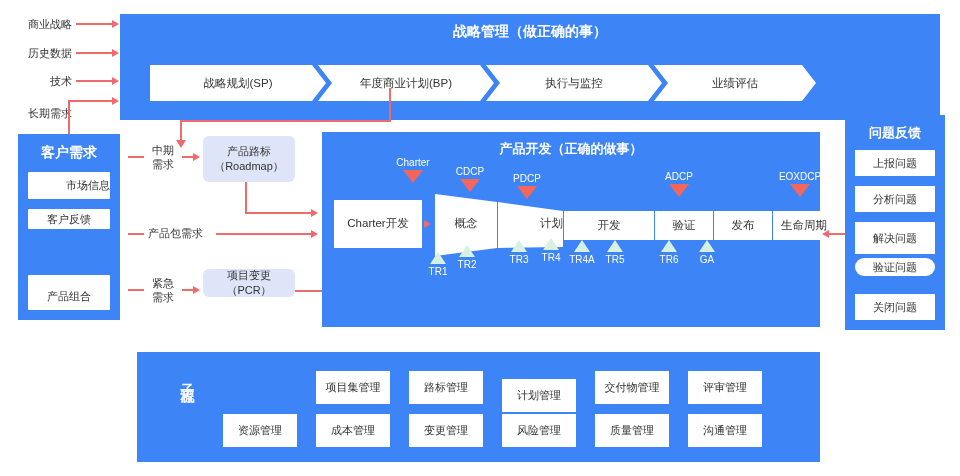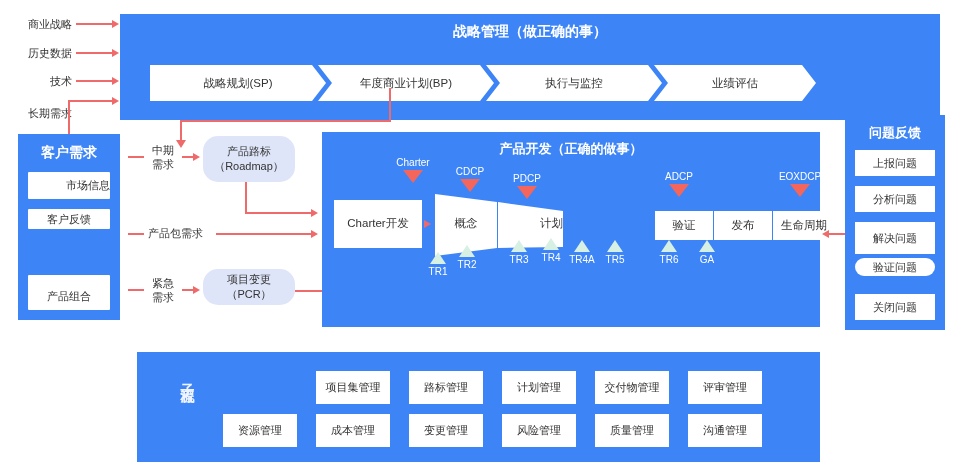--- a/index.html
+++ b/index.html
@@ -61,21 +61,21 @@
   .chev.notfirst{
     clip-path:polygon(0 0, calc(100% - 14px) 0, 100% 50%, calc(100% - 14px) 100%, 0 100%, 14px 50%);
     margin-left:-8px;
   }
 
   
   #customer-panel .whitebox{font-size:11px;border-radius:1px;}
 
   
   .softbox{
-    background:#dfe5f8;border-radius:15px;display:flex;flex-direction:column;
+    background:#dfe5f8;border-radius:6px;display:flex;flex-direction:column;
     align-items:center;justify-content:center;font-size:11px;color:#333;
     line-height:1.35;text-align:center;
   }
 
   
   .phase{
     background:#fff;display:flex;align-items:center;justify-content:center;
     font-size:11.5px;color:#333;position:absolute;
   }
   .gatelabel{
@@ -194,21 +194,21 @@
 <div class="redarrow" style="left:311px;top:230px;"></div>
 
 <div class="redline" style="left:128px;top:289px;width:16px;height:1.6px;"></div>
 <div class="abs" style="left:146px;top:277px;width:34px;font-size:11px;text-align:center;line-height:1.25;">
   <div>紧急</div>
   <div>需求</div>
 </div>
 <div class="redline" style="left:182px;top:289px;width:13px;height:1.6px;"></div>
 <div class="redarrow" style="left:193px;top:286px;"></div>
 
-<div class="abs softbox" style="left:203px;top:269px;width:92px;height:36px;">
+<div class="abs softbox" style="left:203px;top:269px;width:92px;height:28px;">
   <div>项目变更</div>
   <div>（PCR）</div>
 </div>
 
 <div class="redline" style="left:295px;top:290px;width:270px;height:1.6px;"></div>
 <div class="redline" style="left:564px;top:239px;width:1.6px;height:52px;"></div>
 <div class="redarrow-up" style="left:561px;top:233px;"></div>
 
 <div class="abs bluepanel" id="product-panel" style="left:322px;top:132px;width:498px;height:195px;">
   <div class="abs paneltitle" style="left:0;top:8px;width:100%;font-size:13px;">产品开发（正确的做事）</div>
@@ -219,20 +219,23 @@
   <div class="redarrow" style="left:102px;top:88px;"></div>
 
   <div class="abs" style="left:113px;top:62px;width:62px;height:62px;background:#fff;clip-path:polygon(0 0,100% 8px,100% calc(100% - 8px),0 100%);">
   </div>
   <div class="abs" style="left:113px;top:84px;width:62px;text-align:center;font-size:11.5px;color:#333;">概念</div>
 
   <div class="abs" style="left:176px;top:70px;width:65px;height:46px;background:#fff;clip-path:polygon(0 0,100% 9px,100% calc(100% - 1px),0 100%);">
   </div>
   <div class="abs" style="left:176px;top:84px;width:65px;text-align:right;font-size:11.5px;color:#333;">计划</div>
 
+  <div class="phase" style="left:242px;top:79px;width:90px;height:29px;">
+    <span>开发</span>
+  </div>
   <div class="phase" style="left:333px;top:79px;width:58px;height:29px;">
     <span>验证</span>
   </div>
   <div class="phase" style="left:392px;top:79px;width:58px;height:29px;">
     <span>发布</span>
   </div>
   <div class="phase" style="left:451px;top:79px;width:62px;height:29px;">
     <span>生命周期</span>
   </div>
 
@@ -300,21 +303,21 @@
 
 <div class="abs bluepanel" id="subprocess-panel" style="left:137px;top:352px;width:683px;height:110px;">
   <div class="abs subtitle-v" style="left:42px;top:20px;">子流程</div>
 
   <div class="abs whitebox" style="left:179px;top:19px;width:74px;height:33px;">
     <span>项目集管理</span>
   </div>
   <div class="abs whitebox" style="left:272px;top:19px;width:74px;height:33px;">
     <span>路标管理</span>
   </div>
-  <div class="abs whitebox" style="left:365px;top:19px;width:74px;height:33px;">
+  <div class="abs whitebox" style="left:365px;top:27px;width:74px;height:33px;">
     <span>计划管理</span>
   </div>
   <div class="abs whitebox" style="left:458px;top:19px;width:74px;height:33px;">
     <span>交付物管理</span>
   </div>
   <div class="abs whitebox" style="left:551px;top:19px;width:74px;height:33px;">
     <span>评审管理</span>
   </div>
 
   <div class="abs whitebox" style="left:86px;top:62px;width:74px;height:33px;">

